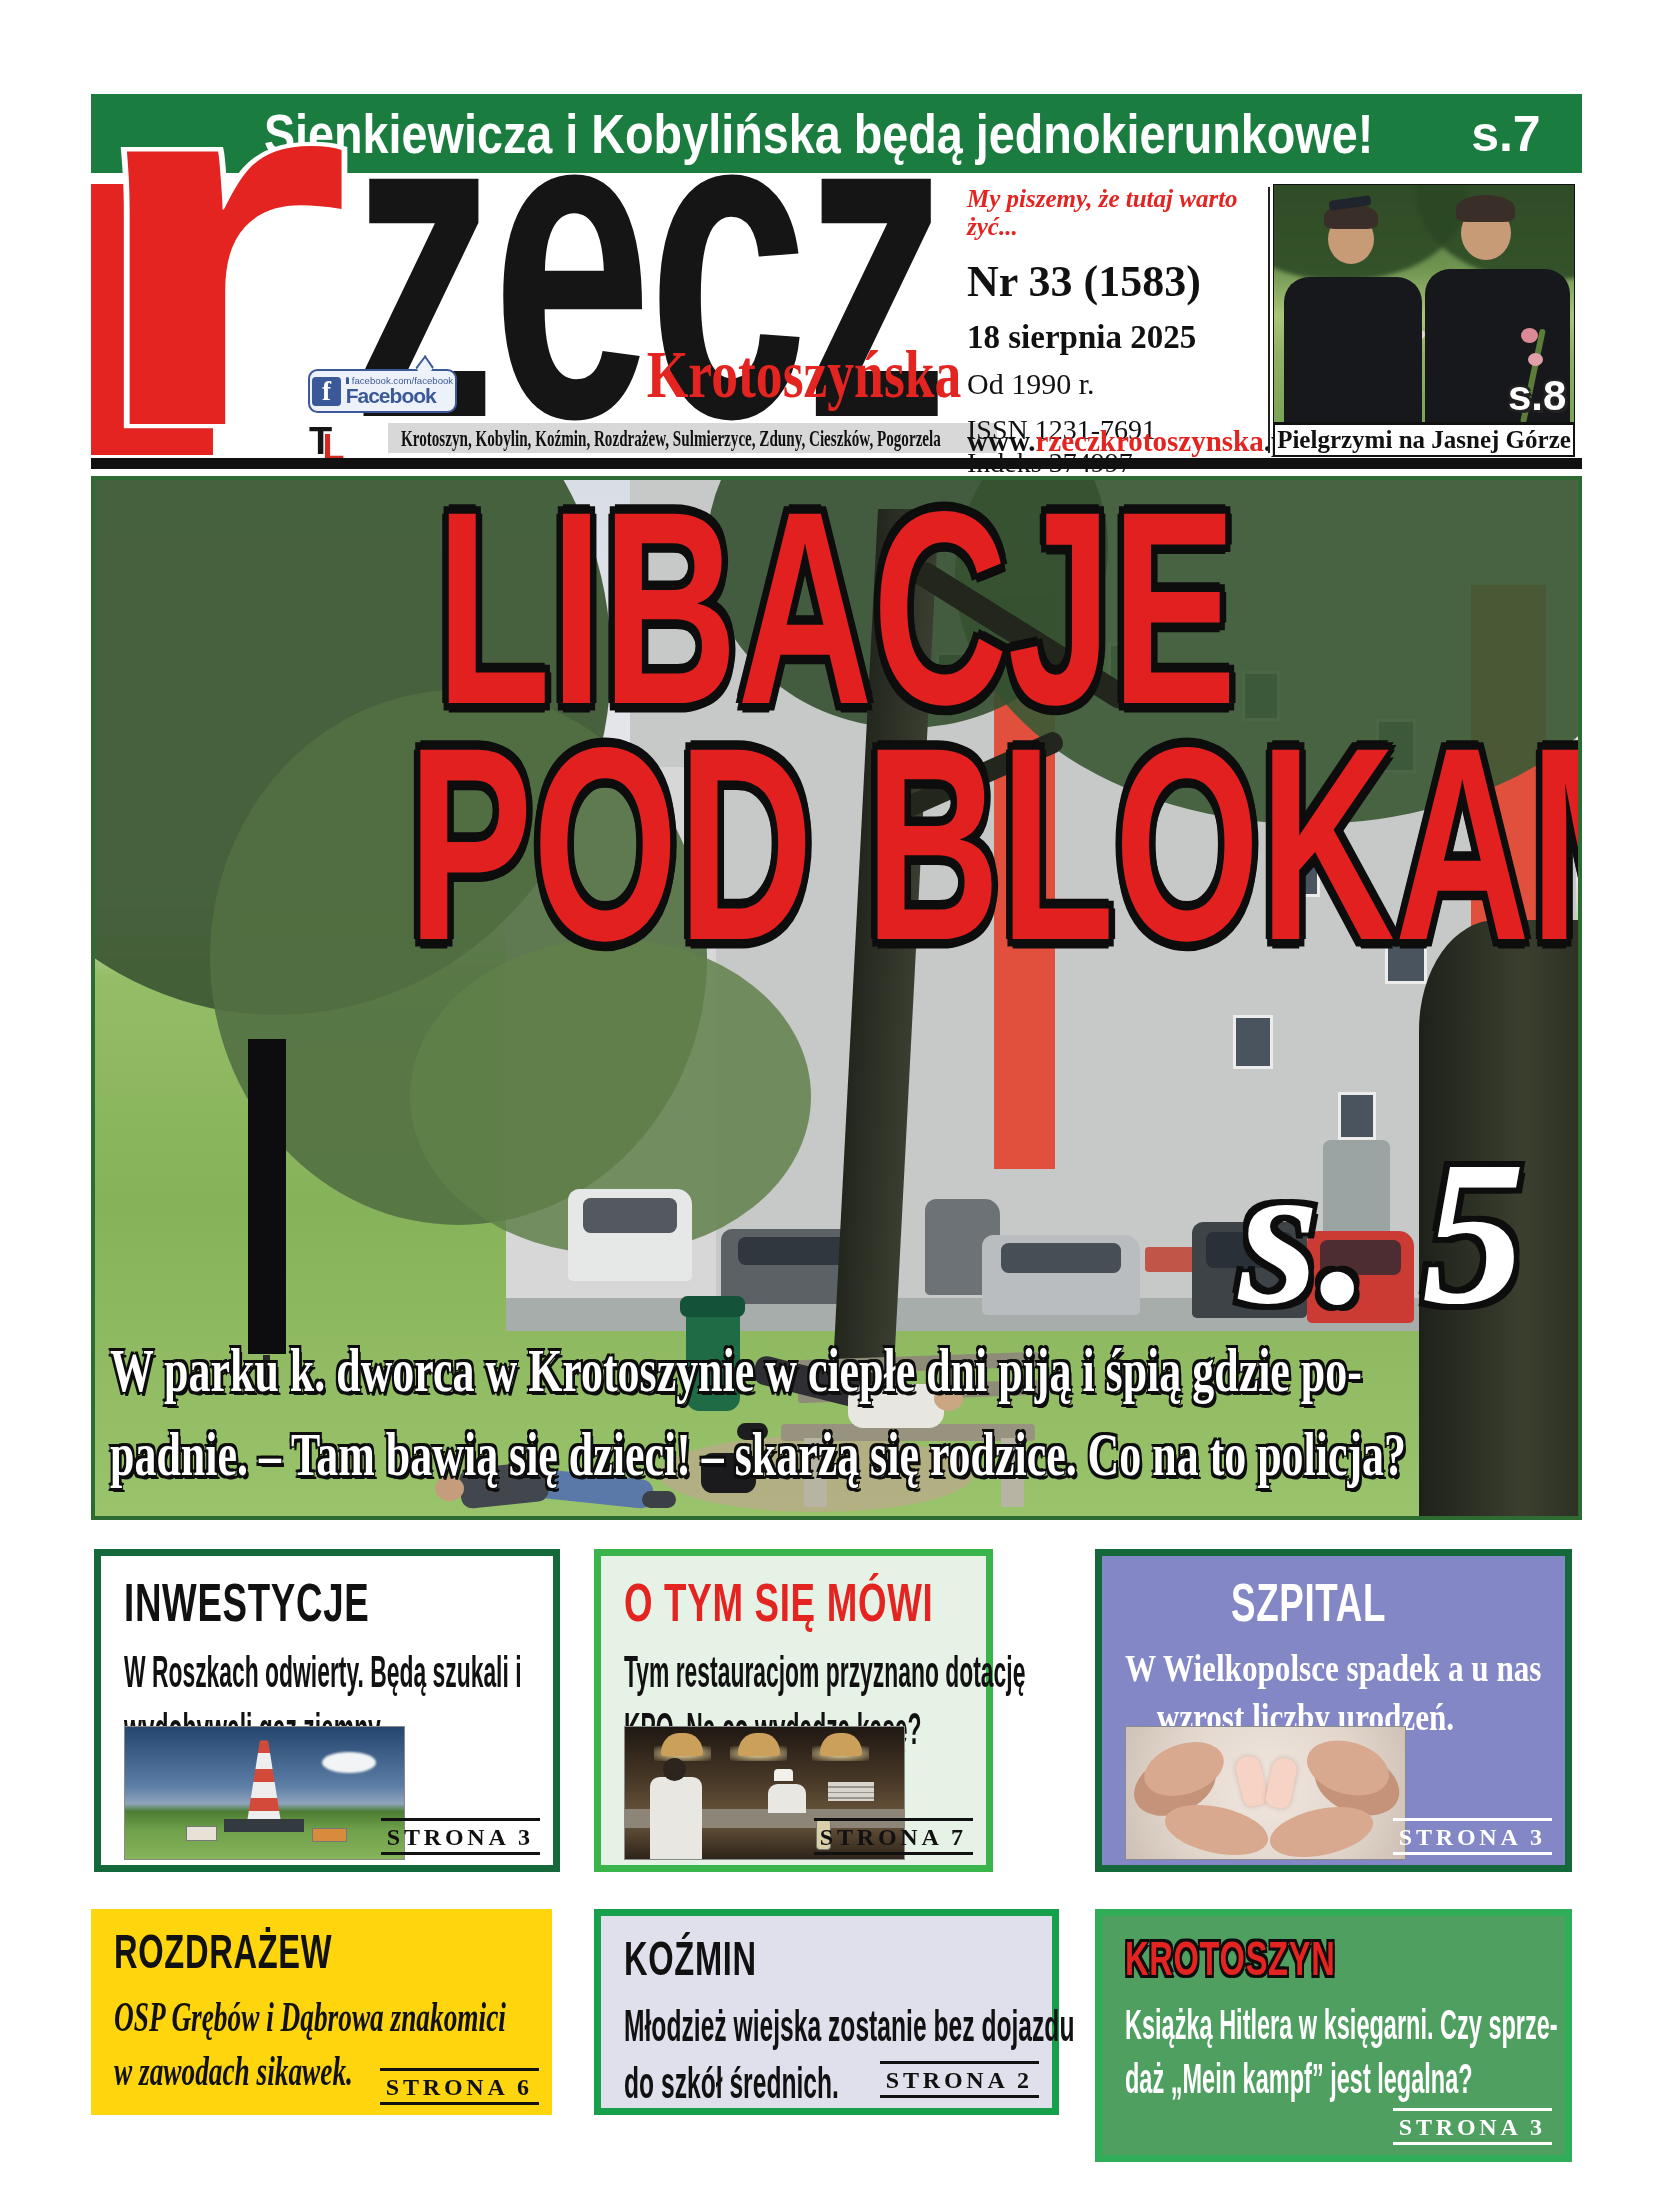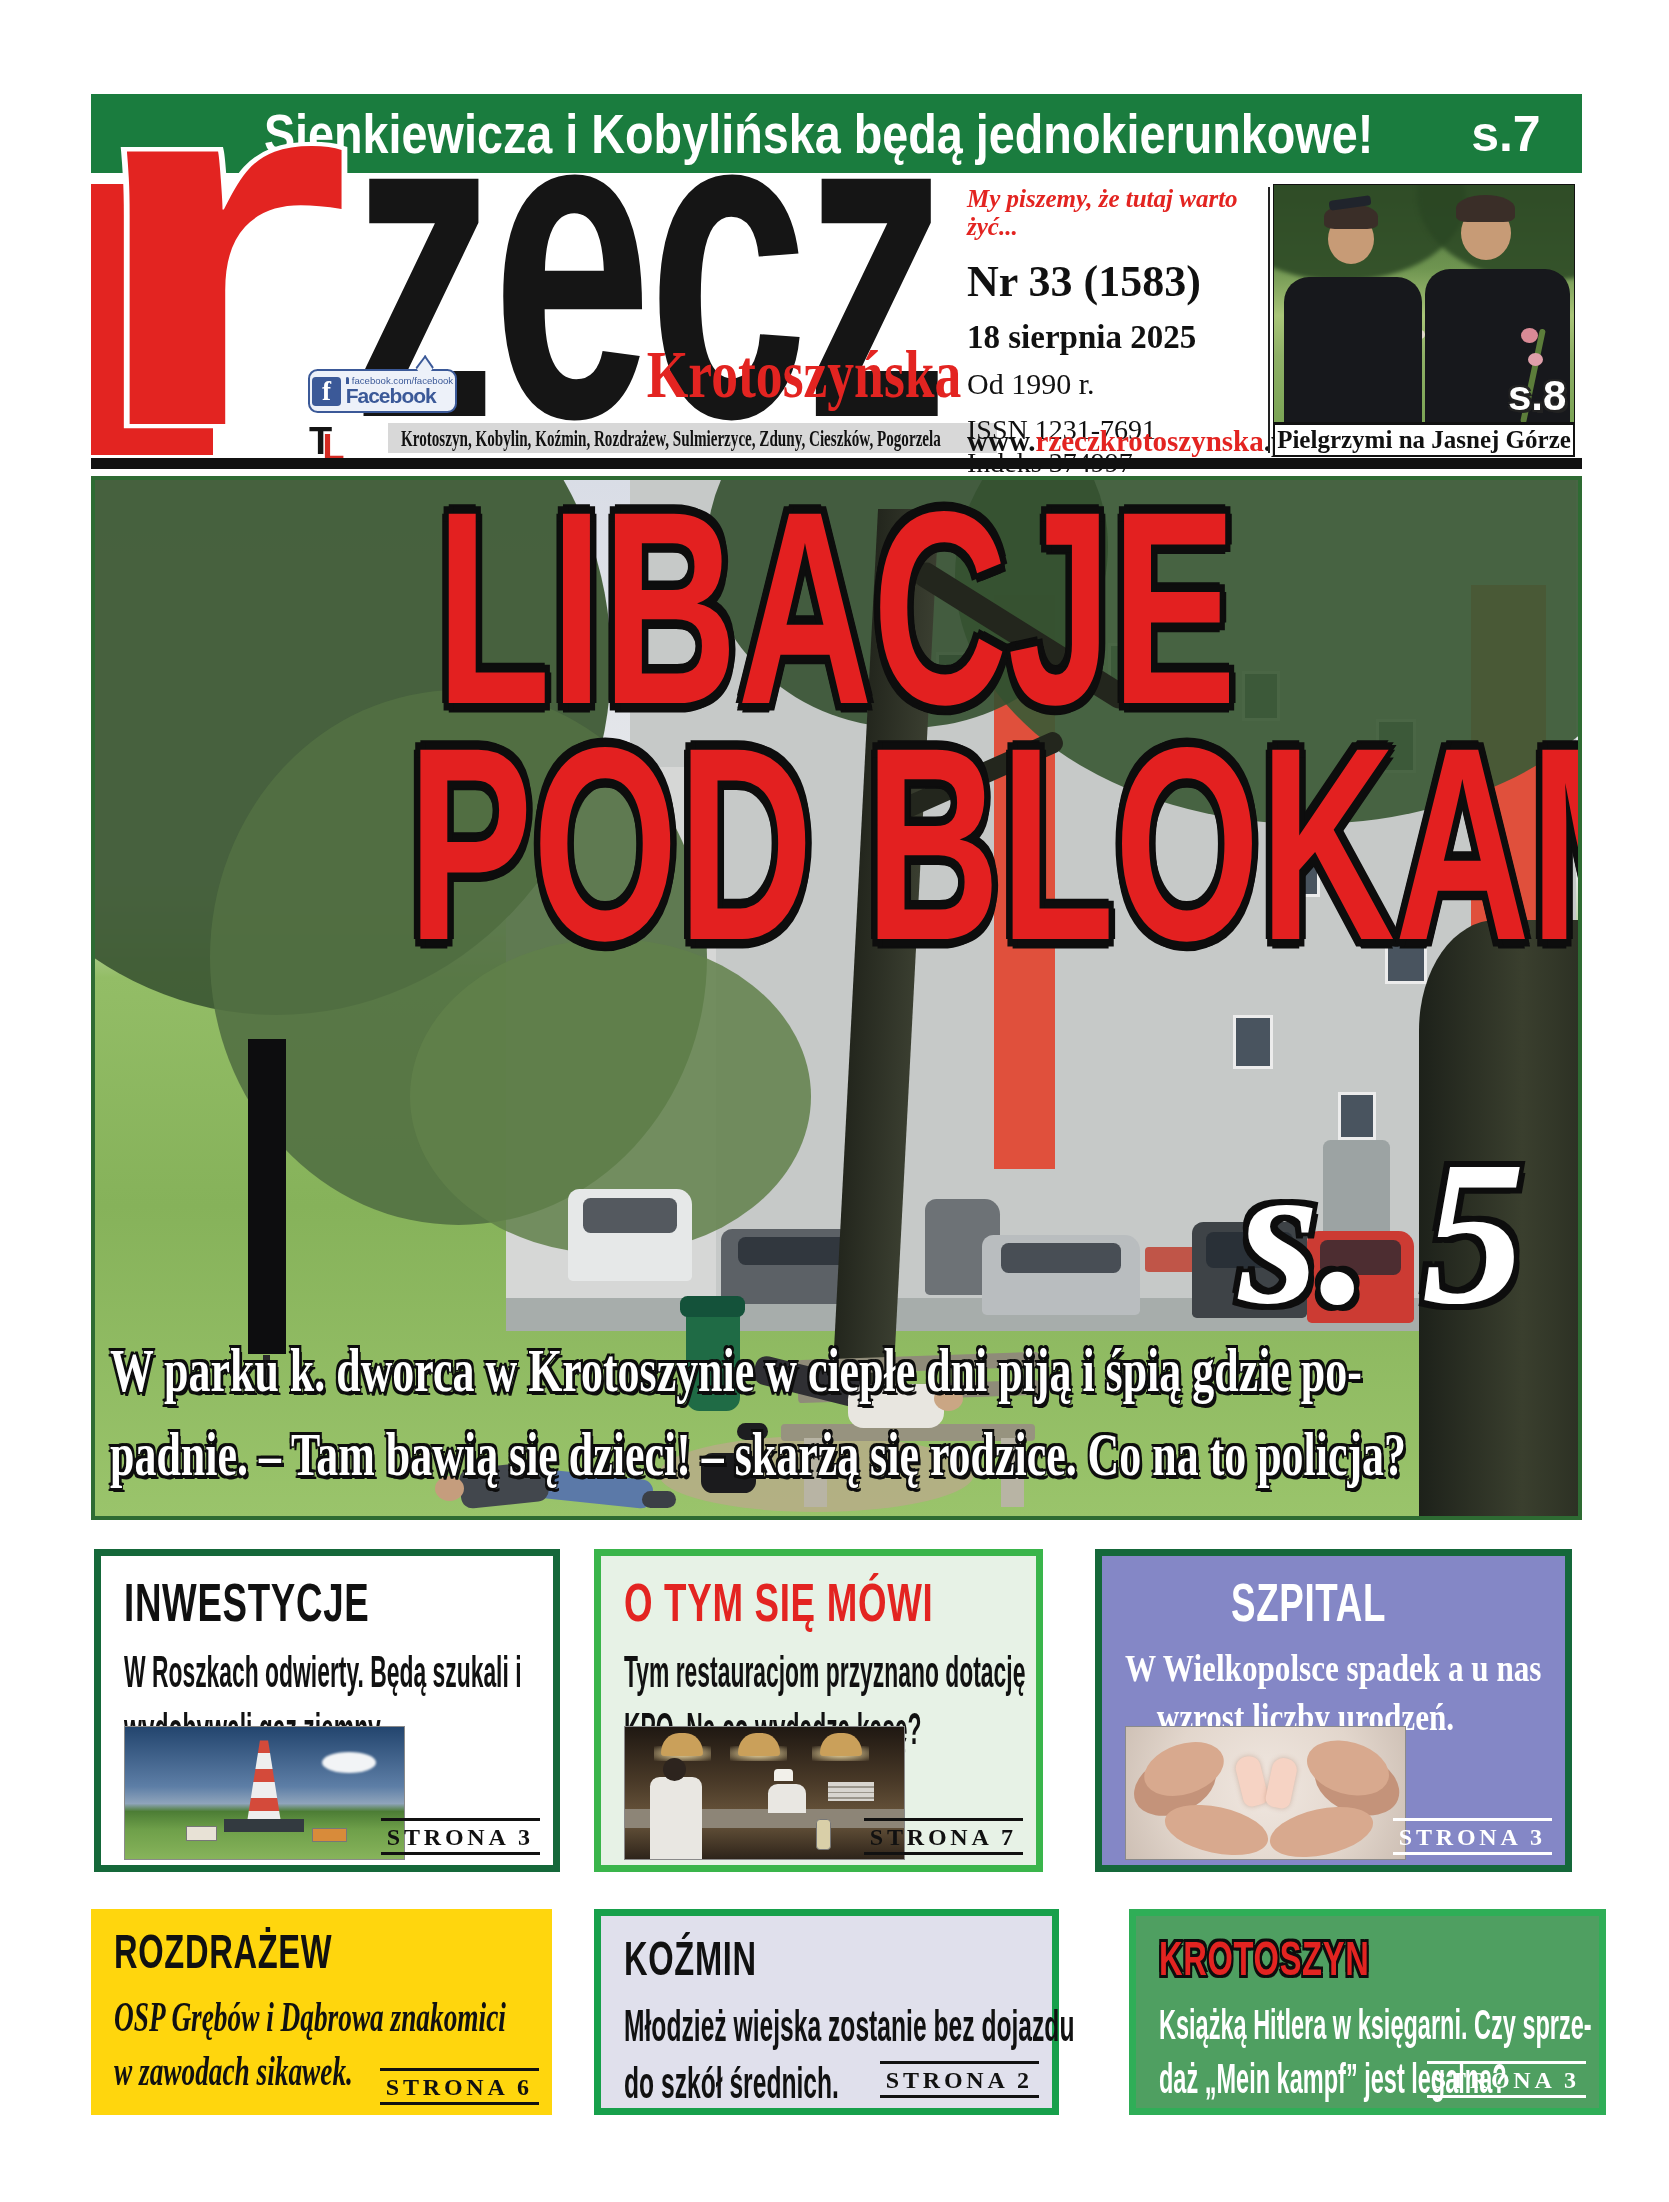--- a/index.html
+++ b/index.html
@@ -134,28 +134,28 @@
   .box-lines.serif{font-family:"Liberation Serif",serif;font-size:38px;}
   .box-lines.serif .tline{transform:scaleX(.82);}
   .box-lines.serif-italic{font-family:"Liberation Serif",serif;font-style:italic;font-size:42px;}
   .box-lines.serif-italic .tline{transform:scaleX(.65);}
   .box-photo{position:absolute;left:23px;top:170px;width:279px;height:132px;overflow:hidden;border:1px solid #8a8a8a;}
   .strona{position:absolute;right:13.4px;bottom:9.6px;font-family:"Liberation Serif",serif;font-weight:700;
       font-size:24px;letter-spacing:3.8px;line-height:1;padding:3.8px 5.7px;border-top:3.8px solid;border-bottom:3.8px solid;}
   .strona.light{color:#fff;}
 
   #box-inwestycje{left:94px;top:1549px;width:466px;height:323px;background:#fff;border:7.6px solid #15683a;}
-  #box-otym{left:594px;top:1549px;width:449px;height:323px;background:#e7f2e6;border:7.6px solid #3ab54b;}
+  #box-otym{left:594px;top:1549px;width:399px;height:323px;background:#e7f2e6;border:7.6px solid #3ab54b;}
   #box-otym .box-title{color:#e32421;}
   #box-szpital{left:1095px;top:1549px;width:477px;height:323px;background:#8487c6;border:7.6px solid #15683a;color:#fff;text-align:center;}
   #box-rozdrazew{left:91px;top:1909px;width:461px;height:206px;background:#ffd60d;}
   #box-rozdrazew .box-title{font-size:48px;}
   #box-kozmin{left:594px;top:1909px;width:465px;height:206px;background:#e0e0ec;border:7.6px solid #17a04b;}
   #box-kozmin .box-title{font-size:48px;}
-  #box-krotoszyn{left:1129px;top:1909px;width:477px;height:206px;background:#4f9f61;border:7.6px solid #2fae57;}
+  #box-krotoszyn{left:1095px;top:1909px;width:477px;height:253px;background:#4f9f61;border:7.6px solid #2fae57;}
   #box-krotoszyn .box-title{font-size:48px;color:#e32421;
       -webkit-text-stroke:3.8px #0d0d0d;paint-order:stroke fill;
       text-shadow:2.9px 2.9px 0 #0d0d0d,-2.9px 2.9px 0 #0d0d0d,2.9px -2.9px 0 #0d0d0d,-2.9px -2.9px 0 #0d0d0d;}
   #box-krotoszyn .box-lines{color:#fff;font-size:42px;}
   #box-krotoszyn .box-lines .tline{transform:scaleX(.56);}
   #box-kozmin .box-lines .tline{transform:scaleX(.56);}
 
   
   .drill-bg{position:absolute;inset:0;background:linear-gradient(180deg,#23456e 0%,#5d7ea6 45%,#8fa4bb 58%,#4c7d35 64%,#6fa04a 78%,#87b35b 100%);}
   .derrick{position:absolute;left:122px;top:13.4px;width:34px;height:82px;

